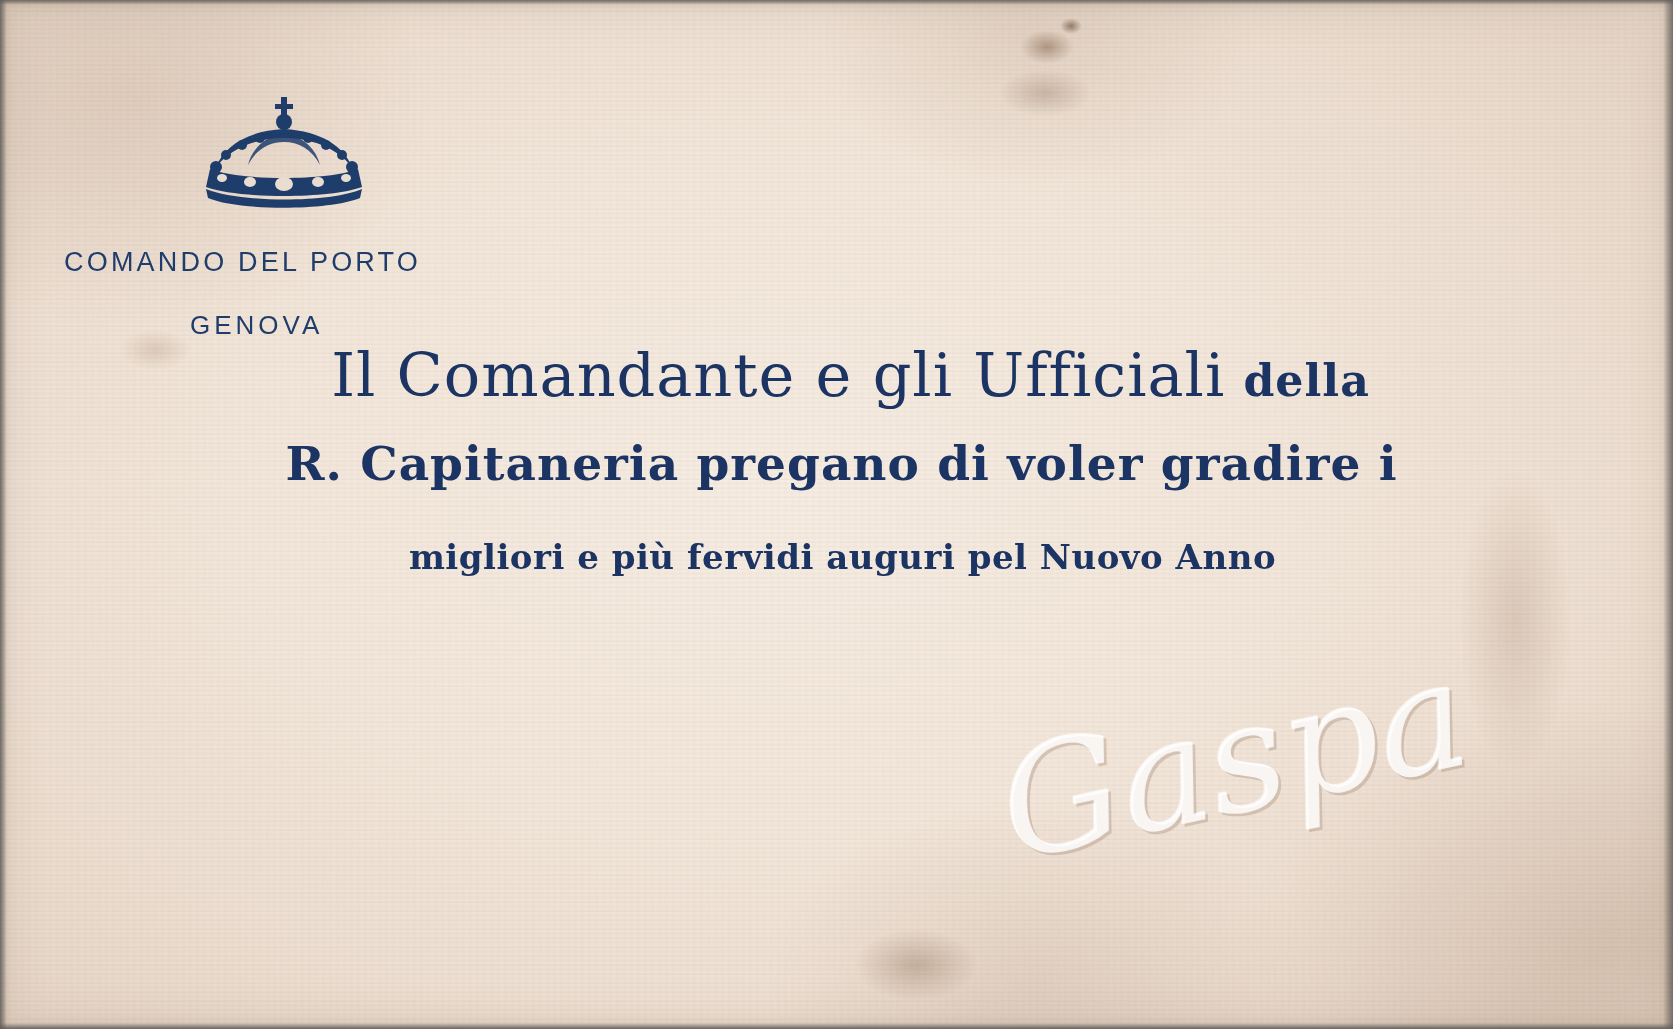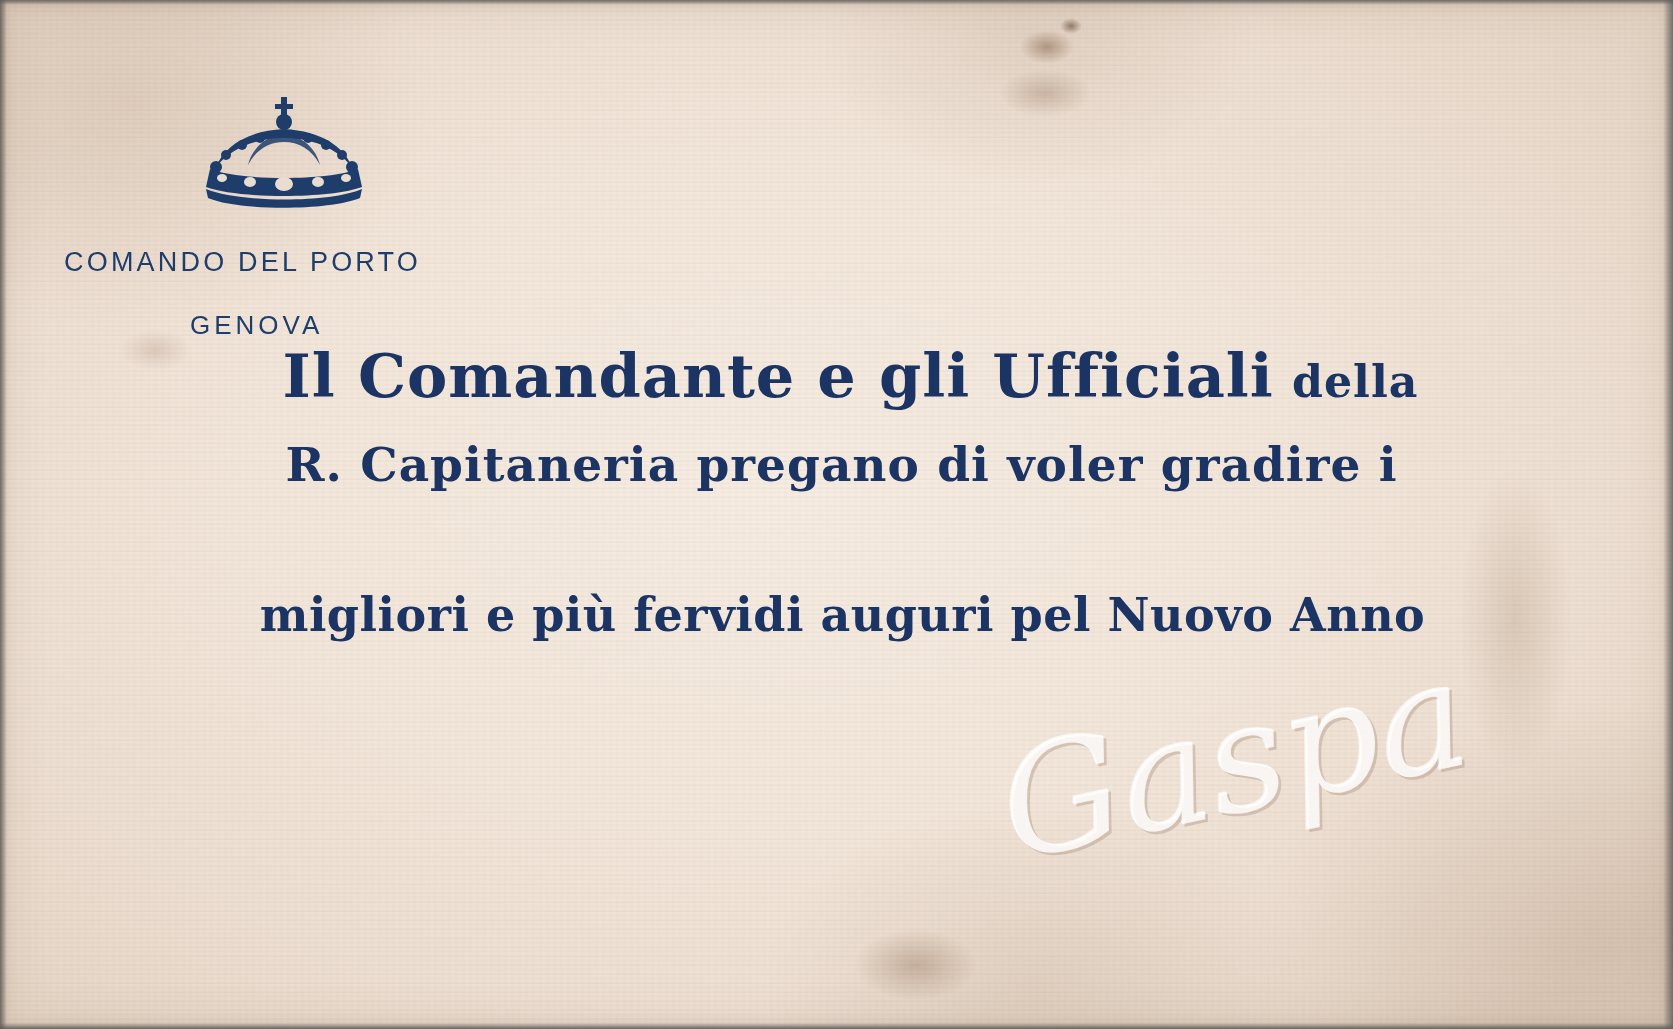--- a/index.html
+++ b/index.html
@@ -140,31 +140,31 @@
     letter-spacing: 1px;
     margin-left: 28px;
   }
   .l2 {
     font-size: 47px;
     letter-spacing: 1px;
     margin-top: 26px;
     margin-left: 10px;
   }
   .l3 {
-    font-size: 46px;
+    font-size: 34px;
     letter-spacing: 0.5px;
-    margin-top: 96px;
+    margin-top: 46px;
     margin-left: 12px;
   }
   .goth {
     font-weight: 700;
     font-family: "DejaVu Serif", "Liberation Serif", serif;
     font-style: normal;
   }
-  .big { font-size: 1.12em; font-weight: 700; }
+  .big { font-size: 1.12em; font-weight: 400; }
 
   
   .signature {
     position: absolute;
     left: 1000px;
     top: 610px;
     width: 470px;
     height: 320px;
     color: rgba(255,255,255,0.80);
     font-family: "DejaVu Serif", serif;

